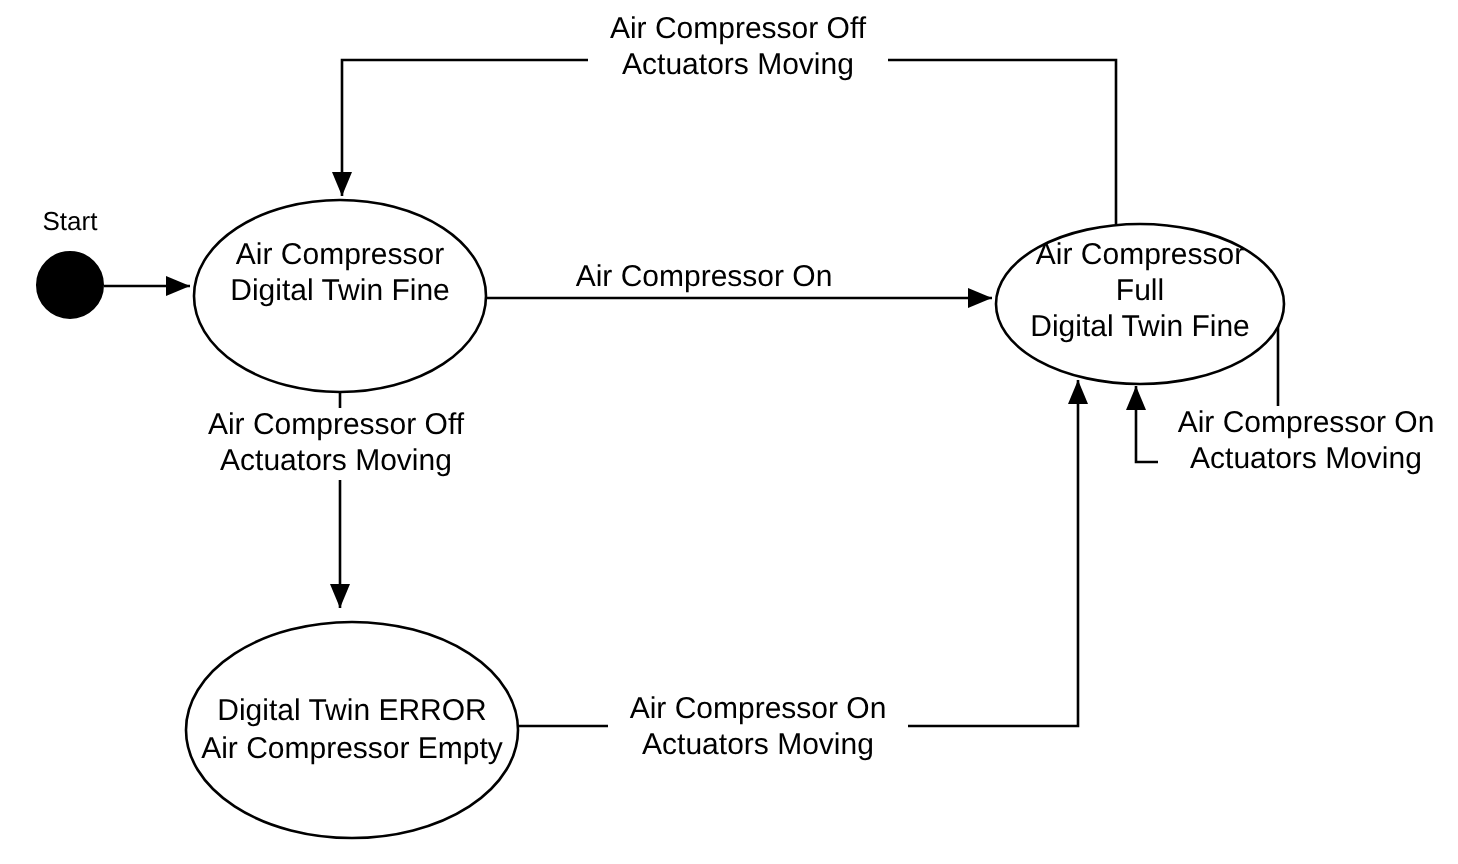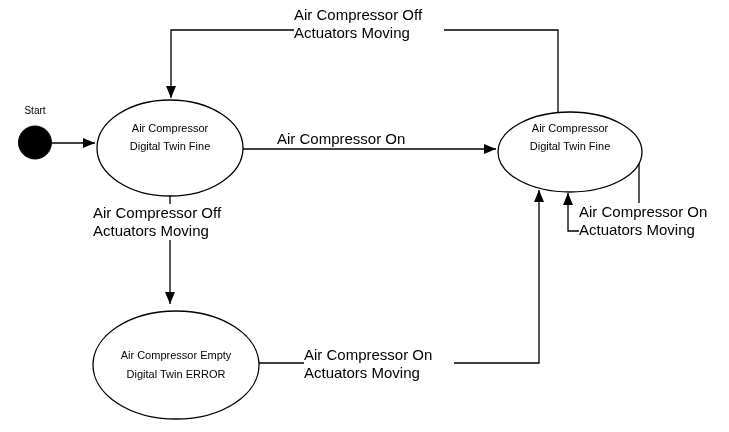--- a/index.html
+++ b/index.html
@@ -16,37 +16,38 @@
     color: #000000;
     overflow: hidden;
   }
   .canvas svg {
     position: absolute;
     left: 0;
     top: 0;
   }
   .lbl {
     position: absolute;
+    text-align: center;
     font-size: 15px;
     line-height: 18px;
     background: #ffffff;
     white-space: nowrap;
   }
   .state-lbl {
     position: absolute;
     text-align: center;
-    font-size: 11px;
+    font-size: 15px;
     line-height: 18px;
     background: transparent;
     white-space: nowrap;
   }
   .start-lbl {
     position: absolute;
     text-align: center;
-    font-size: 10px;
+    font-size: 13px;
     line-height: 16px;
     white-space: nowrap;
   }
 </style>
 </head>
 <body>
 
 <div class="canvas">
 
   <svg width="729" height="432" viewBox="0 0 729 432">
@@ -76,26 +77,27 @@
 
   <div class="start-lbl" style="left:5px; top:103px; width:60px;">Start</div>
 
   <div class="state-lbl" style="left:90px; top:119px; width:160px;">
     <div>Air Compressor</div>
     <div>Digital Twin Fine</div>
   </div>
 
   <div class="state-lbl" style="left:490px; top:119px; width:160px;">
     <div>Air Compressor</div>
+    <div>Full</div>
     <div>Digital Twin Fine</div>
   </div>
 
   <div class="state-lbl" style="left:91px; top:346px; width:170px; line-height:19px;">
+    <div>Digital Twin ERROR</div>
     <div>Air Compressor Empty</div>
-    <div>Digital Twin ERROR</div>
   </div>
 
   <div class="lbl" style="left:294px; top:6px; width:150px;">
     <div>Air Compressor Off</div>
     <div>Actuators Moving</div>
   </div>
 
   <div class="lbl" style="left:277px; top:130px; width:150px;">
     <div>Air Compressor On</div>
   </div>

